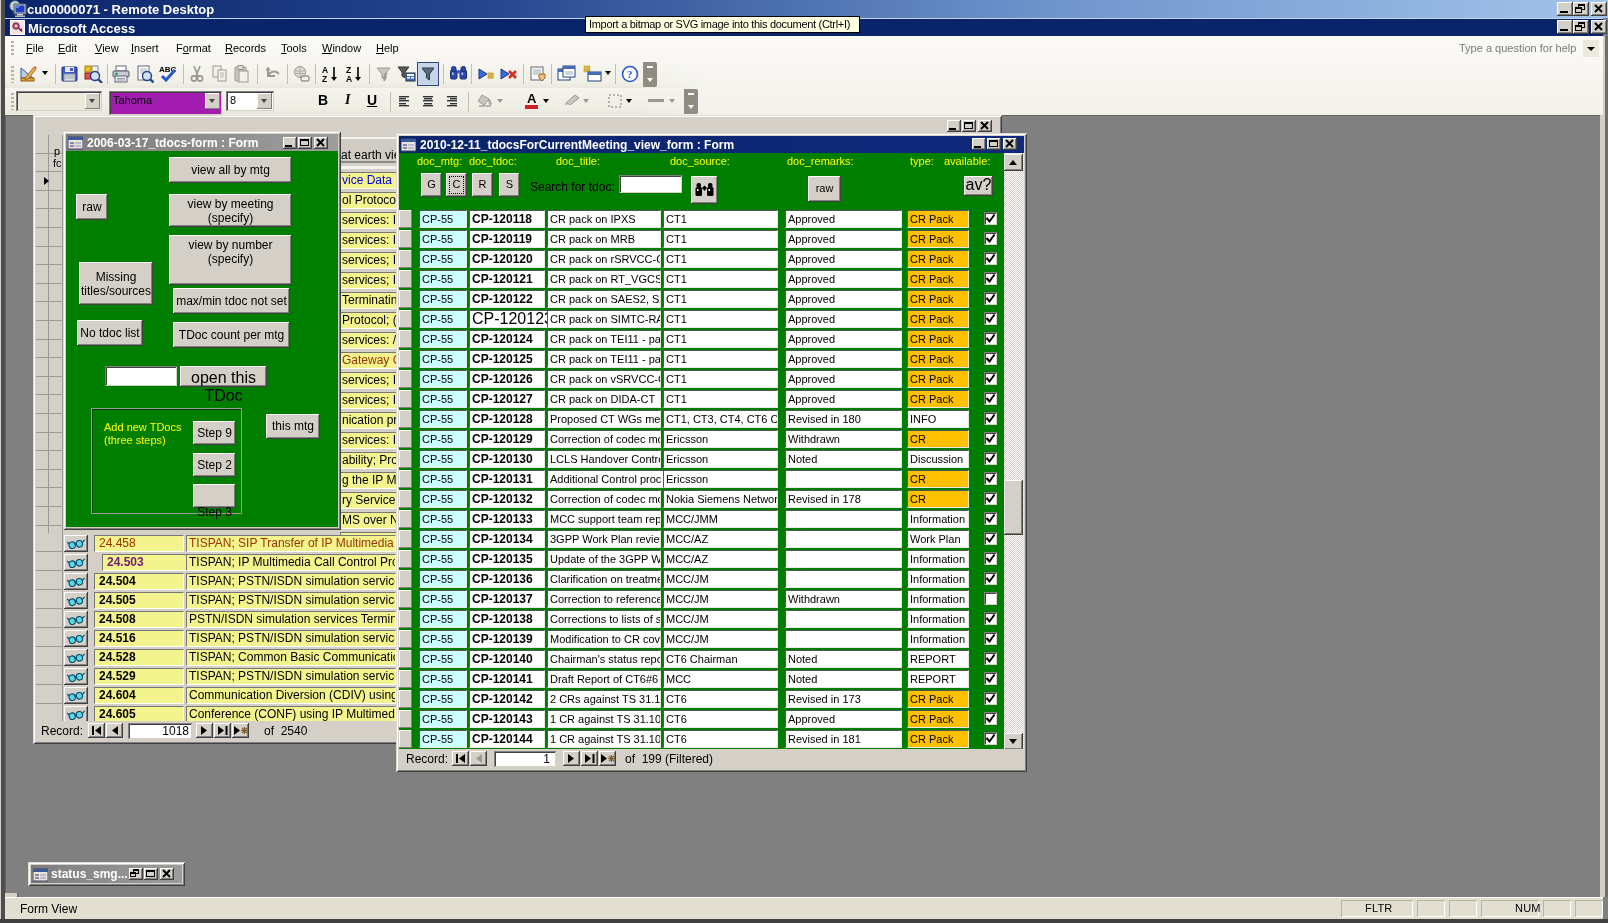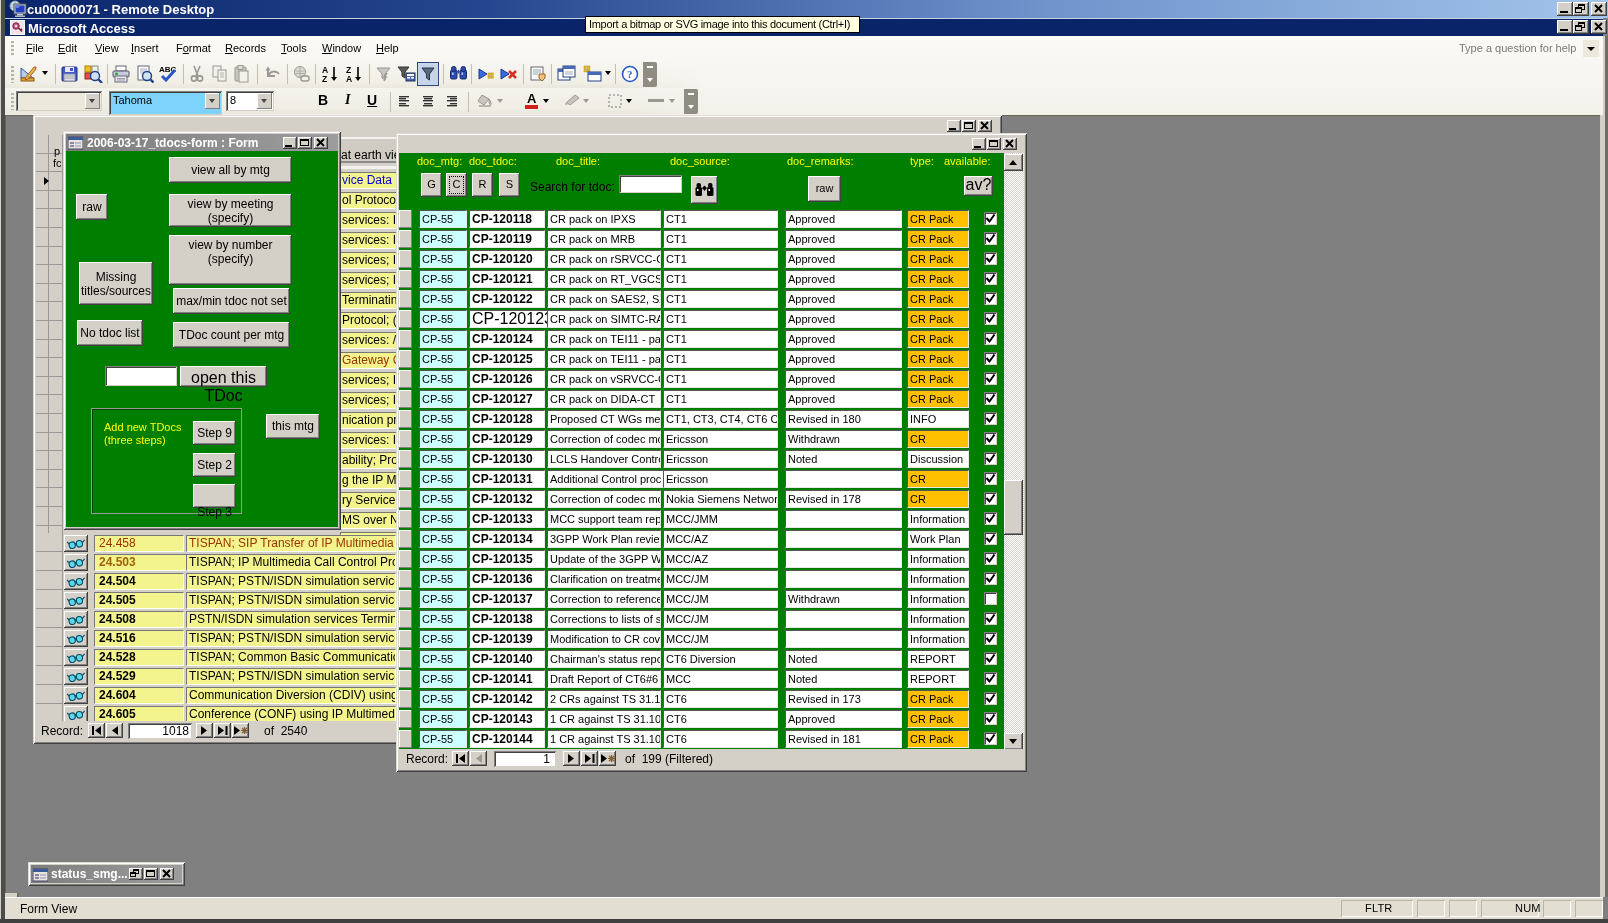--- a/index.html
+++ b/index.html
@@ -239,21 +239,21 @@
 <div class="ab" style="left:643px;top:62px;width:14px;height:25px;background:#8f8d82;border-radius:0 2px 2px 0">
     <div style="margin:4px 0 0 4px;width:6px;height:2px;background:#fff"></div>
     <div style="margin:10px 0 0 4px;width:0;height:0;border-top:4px solid #fff;border-left:3px solid transparent;border-right:3px solid transparent"></div>
   </div>
 <div class="ab sunk" style="left:16px;top:91px;width:86px;height:20px;background:#ece9dc">
     <div style="position:absolute;left:4px;top:3px;font-size:11px;color:#000"></div>
     <div class="ab" style="right:2px;top:2px;width:15px;height:16px;background:#d4d0c8;box-shadow:inset -1px -1px 0 #808080,inset 1px 1px 0 #fff">
       <div style="margin:6px 0 0 4px;width:0;height:0;border-top:4px solid #444;border-left:3.5px solid transparent;border-right:3.5px solid transparent"></div>
     </div>
   </div>
-<div class="ab sunk" style="left:109px;top:91px;width:113px;height:24px;background:#7dd3fc">
+<div class="ab sunk" style="left:109px;top:91px;width:113px;height:24px;background:#a21caf">
     <div style="position:absolute;left:4px;top:3px;font-size:11px;color:#000">Tahoma</div>
     <div class="ab" style="right:2px;top:2px;width:15px;height:16px;background:#d4d0c8;box-shadow:inset -1px -1px 0 #808080,inset 1px 1px 0 #fff">
       <div style="margin:6px 0 0 4px;width:0;height:0;border-top:4px solid #444;border-left:3.5px solid transparent;border-right:3.5px solid transparent"></div>
     </div>
   </div>
 <div class="ab sunk" style="left:226px;top:91px;width:48px;height:20px;background:#fff">
     <div style="position:absolute;left:4px;top:3px;font-size:11px;color:#000">8</div>
     <div class="ab" style="right:2px;top:2px;width:15px;height:16px;background:#d4d0c8;box-shadow:inset -1px -1px 0 #808080,inset 1px 1px 0 #fff">
       <div style="margin:6px 0 0 4px;width:0;height:0;border-top:4px solid #444;border-left:3.5px solid transparent;border-right:3.5px solid transparent"></div>
     </div>
@@ -358,21 +358,21 @@
           <path d="M9.1 7.6 C9.6 6.4 10.1 6.3 10.6 7.3 M3.3 7.2 L1.2 5.0 M16.2 5.6 L18.6 2.8" stroke="#0a4a66" stroke-width="1.1" fill="none"></path>
         </svg></div>
       <div class="ycell" style="left:58px;top:400px;width:90px;height:17px;font-size:12px;line-height:15px;font-weight:normal;color:#993300;padding-left:4px">24.458</div>
       <div class="ycell" style="left:150px;top:400px;width:210px;height:17px;font-size:12px;line-height:15px;color:#993300;padding-left:2px">TISPAN; SIP Transfer of IP Multimedia Serv</div>
       <div class="ab" style="left:0;top:418px;width:27px;height:18px;border-bottom:1px solid #999;border-right:1px solid #999"></div>
       <div class="ab btn" style="left:28px;top:419px;width:24px;height:17px;padding-top:2px"><svg width="20" height="13">
           <ellipse cx="6.2" cy="8.2" rx="3.1" ry="3.3" fill="#58d8e8" stroke="#0a4a66" stroke-width="1.1" transform="rotate(-12 6.2 8.2)"></ellipse>
           <ellipse cx="13.4" cy="6.8" rx="3.1" ry="3.3" fill="#58d8e8" stroke="#0a4a66" stroke-width="1.1" transform="rotate(-12 13.4 6.8)"></ellipse>
           <path d="M9.1 7.6 C9.6 6.4 10.1 6.3 10.6 7.3 M3.3 7.2 L1.2 5.0 M16.2 5.6 L18.6 2.8" stroke="#0a4a66" stroke-width="1.1" fill="none"></path>
         </svg></div>
-      <div class="ycell" style="left:58px;top:419px;width:112px;height:17px;font-size:12px;line-height:15px;font-weight:bold;color:#a16207;padding-left:4px">24.503</div>
+      <div class="ycell" style="left:66px;top:419px;width:112px;height:17px;font-size:12px;line-height:15px;font-weight:bold;color:#701a75;padding-left:4px">24.503</div>
       <div class="ycell" style="left:150px;top:419px;width:210px;height:17px;font-size:12px;line-height:15px;color:#000;padding-left:2px">TISPAN; IP Multimedia Call Control Protoco</div>
       <div class="ab" style="left:0;top:437px;width:27px;height:18px;border-bottom:1px solid #999;border-right:1px solid #999"></div>
       <div class="ab btn" style="left:28px;top:438px;width:24px;height:17px;padding-top:2px"><svg width="20" height="13">
           <ellipse cx="6.2" cy="8.2" rx="3.1" ry="3.3" fill="#58d8e8" stroke="#0a4a66" stroke-width="1.1" transform="rotate(-12 6.2 8.2)"></ellipse>
           <ellipse cx="13.4" cy="6.8" rx="3.1" ry="3.3" fill="#58d8e8" stroke="#0a4a66" stroke-width="1.1" transform="rotate(-12 13.4 6.8)"></ellipse>
           <path d="M9.1 7.6 C9.6 6.4 10.1 6.3 10.6 7.3 M3.3 7.2 L1.2 5.0 M16.2 5.6 L18.6 2.8" stroke="#0a4a66" stroke-width="1.1" fill="none"></path>
         </svg></div>
       <div class="ycell" style="left:58px;top:438px;width:90px;height:17px;font-size:12px;line-height:15px;font-weight:bold;color:#000;padding-left:4px">24.504</div>
       <div class="ycell" style="left:150px;top:438px;width:210px;height:17px;font-size:12px;line-height:15px;color:#000;padding-left:2px">TISPAN; PSTN/ISDN simulation services: </div>
       <div class="ab" style="left:0;top:456px;width:27px;height:18px;border-bottom:1px solid #999;border-right:1px solid #999"></div>
@@ -532,20 +532,31 @@
       </div>
       <div class="ab btn" style="left:127px;top:333px;width:43px;height:24px">
         <div style="position:absolute;left:0;right:0;top:21px;font-size:12px">Step 3</div>
       </div>
       <div class="ab btn" style="left:200px;top:263px;width:54px;height:25px">
         <div style="position:absolute;left:0;right:0;top:5px;font-size:12px">this mtg</div>
       </div>
     </div>
   </div>
 <div class="ab" style="left:396px;top:133px;width:631px;height:639px;z-index:3;background:#d4d0c8;box-shadow:inset 1px 1px 0 #dfdbd3,inset -1px -1px 0 #404040,inset 2px 2px 0 #fff,inset -2px -2px 0 #808080">
+    <div class="ab" style="left:3px;top:3px;width:625px;height:17px;background:linear-gradient(to right,#0a246a,#10297e);display:flex;align-items:center">
+      <svg width="15" height="14" style="margin:1px 2px 0 2px">
+        <rect x="0" y="1" width="15" height="12" fill="#e8e4dc" stroke="#446"></rect>
+        <rect x="0" y="1" width="15" height="3" fill="#3a5a9a"></rect>
+        <rect x="2" y="6" width="4" height="2" fill="#88a"></rect>
+        <rect x="7" y="6" width="6" height="2" fill="#bbc"></rect>
+        <rect x="2" y="9" width="4" height="2" fill="#88a"></rect>
+        <rect x="7" y="9" width="6" height="2" fill="#bbc"></rect>
+      </svg>
+      <span class="tbtxt" style="margin-left:2px">2010-12-11_tdocsForCurrentMeeting_view_form : Form</span>
+    </div>
     <div style="position:absolute;left:576px;top:5px;width:14px;height:12px;background:#d4d0c8;box-shadow:inset -1px -1px 0 #404040,inset 1px 1px 0 #fff,inset -2px -2px 0 #808080">
       <div style="position:absolute;left:2px;bottom:2px;width:7px;height:2px;background:#000"></div>
     </div>
     <div style="position:absolute;left:591px;top:5px;width:14px;height:12px;background:#d4d0c8;box-shadow:inset -1px -1px 0 #404040,inset 1px 1px 0 #fff,inset -2px -2px 0 #808080">
       <div style="position:absolute;left:2px;top:2px;width:9px;height:7px;border:1px solid #000;border-top-width:2px"></div>
     </div>
     <div style="position:absolute;left:607px;top:5px;width:14px;height:12px;background:#d4d0c8;box-shadow:inset -1px -1px 0 #404040,inset 1px 1px 0 #fff,inset -2px -2px 0 #808080">
       <svg style="position:absolute;left:1px;top:0px" width="11" height="11">
         <path d="M2 2 L9 9 M9 2 L2 9" stroke="#000" stroke-width="2"></path>
       </svg>
@@ -790,21 +801,21 @@
       <div class="cell" style="left:264px;top:477px;width:115px">MCC/JM</div>
       <div class="cell" style="left:386px;top:477px;width:117px"></div>
       <div class="cell" style="left:508px;top:477px;width:62px;background:#fff">Information</div>
       <div class="ab sunk" style="left:585px;top:479px;width:13px;height:13px;padding:1px 0 0 1px"><svg width="11" height="11">
           <path d="M1.5 5 L4.5 8.5 L9.5 1.5" stroke="#000" stroke-width="2" fill="none"></path>
         </svg></div>
       <div class="ab" style="left:0;top:497px;width:13px;height:18px;background:#d4d0c8;box-shadow:inset -1px -1px 0 #808080,inset 1px 1px 0 #fff"></div>
       <div class="cell" style="left:20px;top:497px;width:48px;background:#ccffff">CP-55</div>
       <div class="cell" style="left:70px;top:497px;width:76px;font-weight:bold;font-size:12px">CP-120140</div>
       <div class="cell" style="left:148px;top:497px;width:114px">Chairman's status repo</div>
-      <div class="cell" style="left:264px;top:497px;width:115px">CT6 Diversion</div>
+      <div class="cell" style="left:264px;top:497px;width:115px">CT6 Chairman</div>
       <div class="cell" style="left:386px;top:497px;width:117px">Noted</div>
       <div class="cell" style="left:508px;top:497px;width:62px;background:#fff">REPORT</div>
       <div class="ab sunk" style="left:585px;top:499px;width:13px;height:13px;padding:1px 0 0 1px"><svg width="11" height="11">
           <path d="M1.5 5 L4.5 8.5 L9.5 1.5" stroke="#000" stroke-width="2" fill="none"></path>
         </svg></div>
       <div class="ab" style="left:0;top:517px;width:13px;height:18px;background:#d4d0c8;box-shadow:inset -1px -1px 0 #808080,inset 1px 1px 0 #fff"></div>
       <div class="cell" style="left:20px;top:517px;width:48px;background:#ccffff">CP-55</div>
       <div class="cell" style="left:70px;top:517px;width:76px;font-weight:bold;font-size:12px">CP-120141</div>
       <div class="cell" style="left:148px;top:517px;width:114px">Draft Report of CT6#6</div>
       <div class="cell" style="left:264px;top:517px;width:115px">MCC</div>

